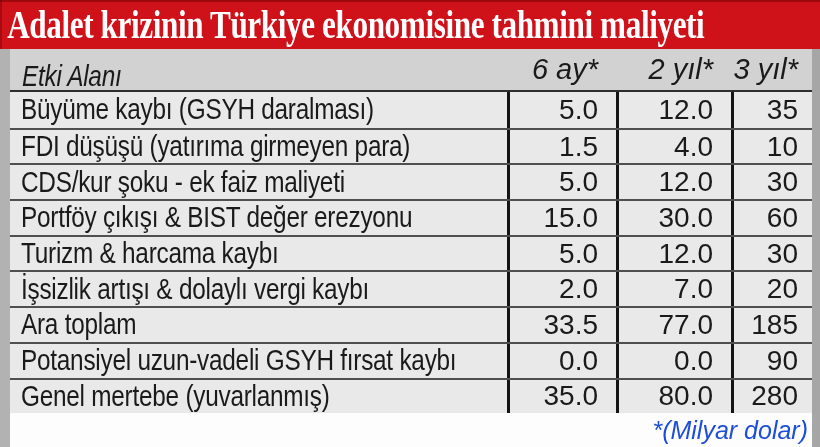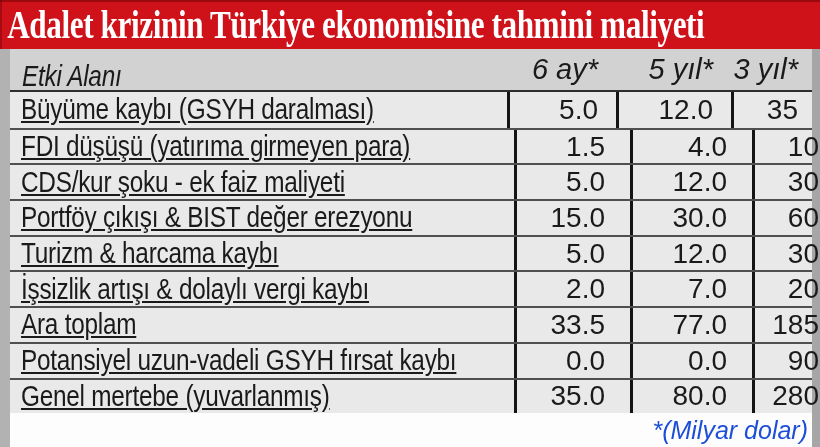--- a/index.html
+++ b/index.html
@@ -43,24 +43,24 @@
   .thead {
     height: 43px;
     background: var(--header-bg, #d2d2d2);
     border-bottom: 2px solid #2e2e2e;
     font-style: italic;
   }
   .thead .cell { display: flex; align-items: center; font-size: 29px; }
   .hlabel { padding-left: 12px; margin-top: 13px; }
 
   .trow { height: 35.7px; background: var(--row-bg, #e9e9e9); }
-  .trow + .trow { border-top: 2px solid var(--row-line, #4f4f4f); gap: 7px; }
+  .trow + .trow { border-top: 2px solid var(--row-line, #4f4f4f); }
 
   .cell { display: flex; align-items: center; overflow: hidden; white-space: nowrap; }
-  .label { padding-left: 11px; font-size: 29px; text-decoration: underline; }
+  .label { padding-left: 11px; font-size: 29px; }
   .label .cond, .hlabel .cond {
     display: inline-block;
     letter-spacing: -0.3px;
     transform: scaleX(0.84);
     transform-origin: left center;
   }
   .num {
     justify-content: flex-end;
     font-size: 28px;
     padding-right: 18px;
@@ -93,21 +93,21 @@
   <div class="shadow-left"></div>
   <div class="shadow-right"></div>
 
   <div class="table">
 
     <div class="grid-row thead">
       <div class="cell hlabel">
           <span class="cond">Etki Alanı</span>
         </div>
       <div class="cell num c1">6 ay*</div>
-      <div class="cell num c2">5 yıl*</div>
+      <div class="cell num c2">2 yıl*</div>
       <div class="cell num c3">3 yıl*</div>
     </div>
 
     <div class="grid-row trow">
       <div class="cell label">
           <span class="cond">Büyüme kaybı (GSYH daralması)</span>
         </div>
       <div class="cell num c1">5.0</div>
       <div class="cell num c2">12.0</div>
       <div class="cell num c3">35</div>

